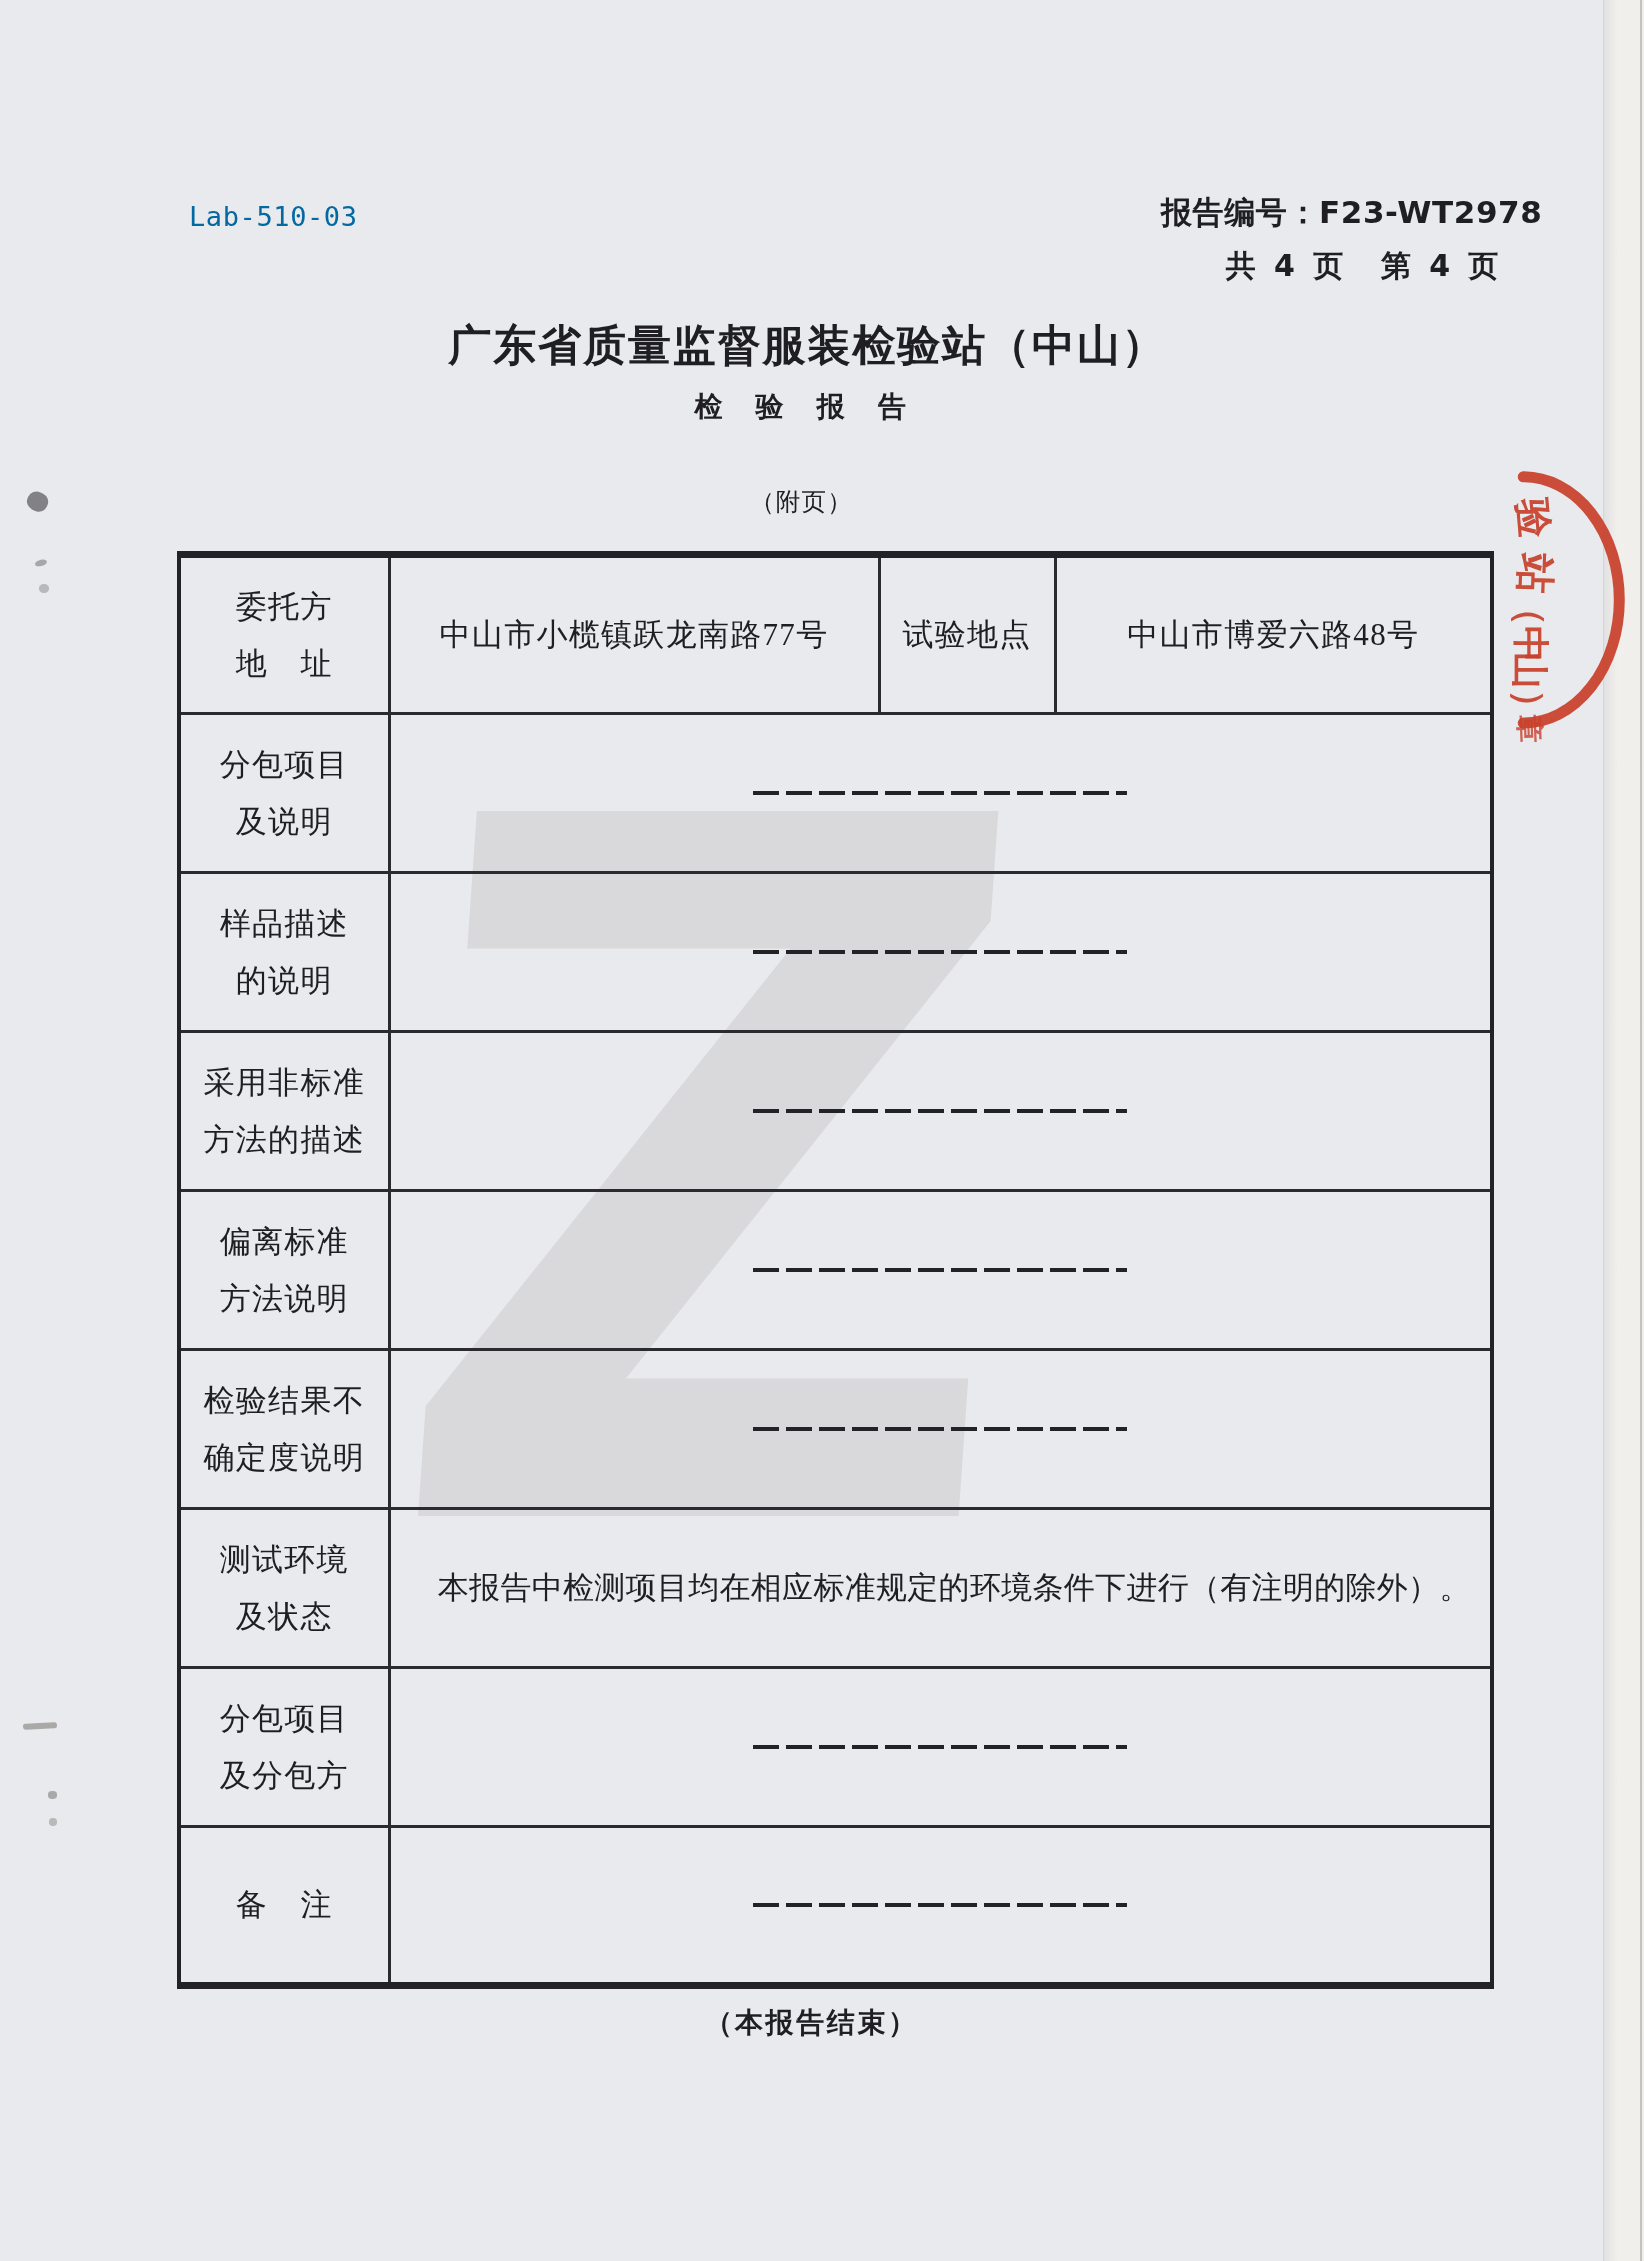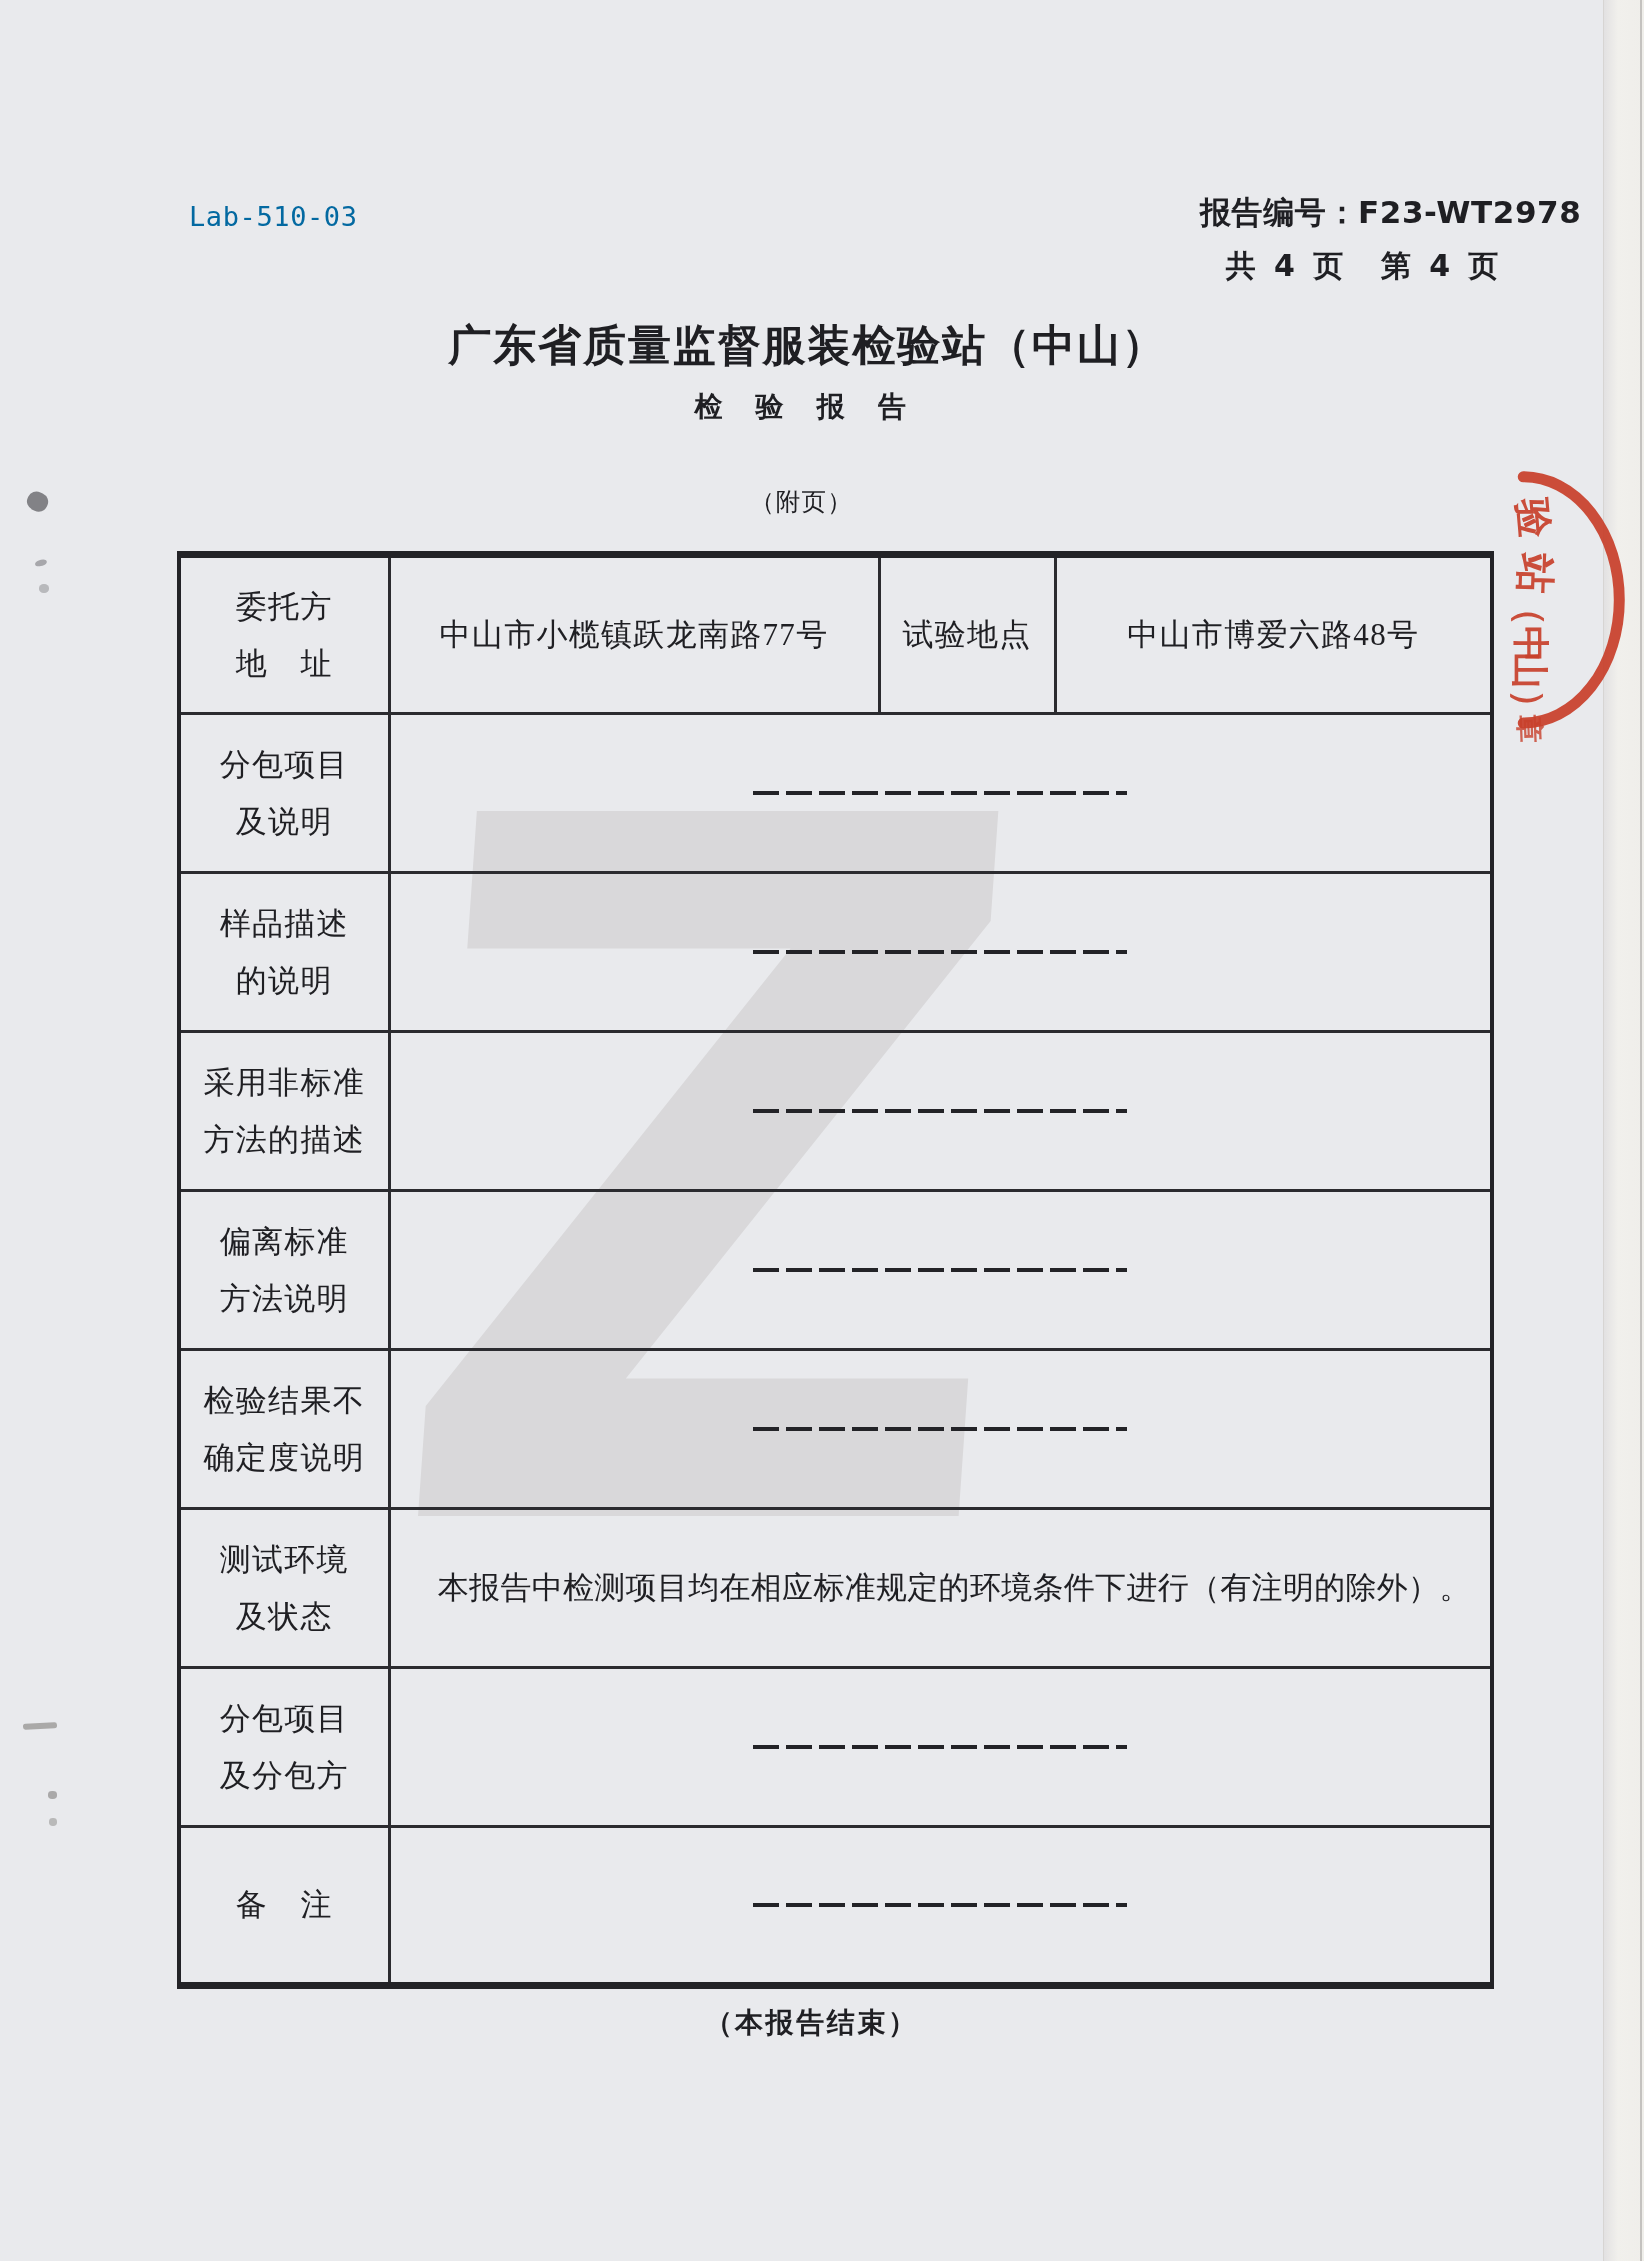--- a/index.html
+++ b/index.html
@@ -34,21 +34,21 @@
   .a6 { left:49px; top:1818px; width:8.4px; height:7.7px; background:#9a9896; opacity:.6; }
 
   
   .form-code {
     position:absolute; left:189px; top:201px;
     font-family:"DejaVu Sans Mono", monospace;
     font-size:27px; letter-spacing:0.6px; color:#0369a1;
   }
   .header-right { position:absolute; left:1161px; top:192px; width:406px; }
   .report-no {
-    font-size:31px; font-weight:bold; letter-spacing:0.6px; white-space:nowrap;margin-left:39px;
+    font-size:31px; font-weight:bold; letter-spacing:0.6px; white-space:nowrap;
   }
   .page-info {
     margin-top:12px; text-align:center;
     font-size:30px; font-weight:bold; letter-spacing:3.9px; white-space:nowrap;
   }
   .title {
     position:absolute; top:317px; left:6px; width:1603px; text-align:center;
     font-size:43px; font-weight:bold; letter-spacing:1.9px;
   }
   .subtitle {

